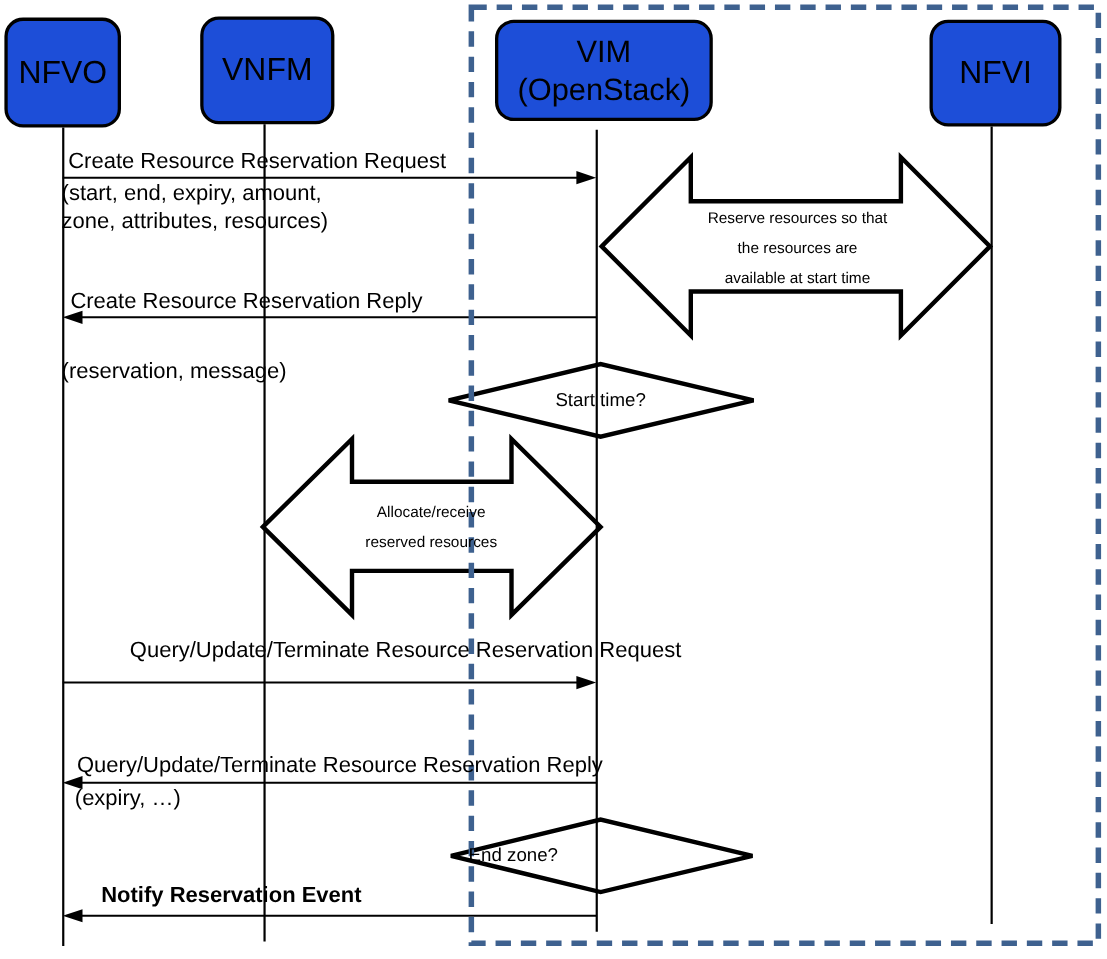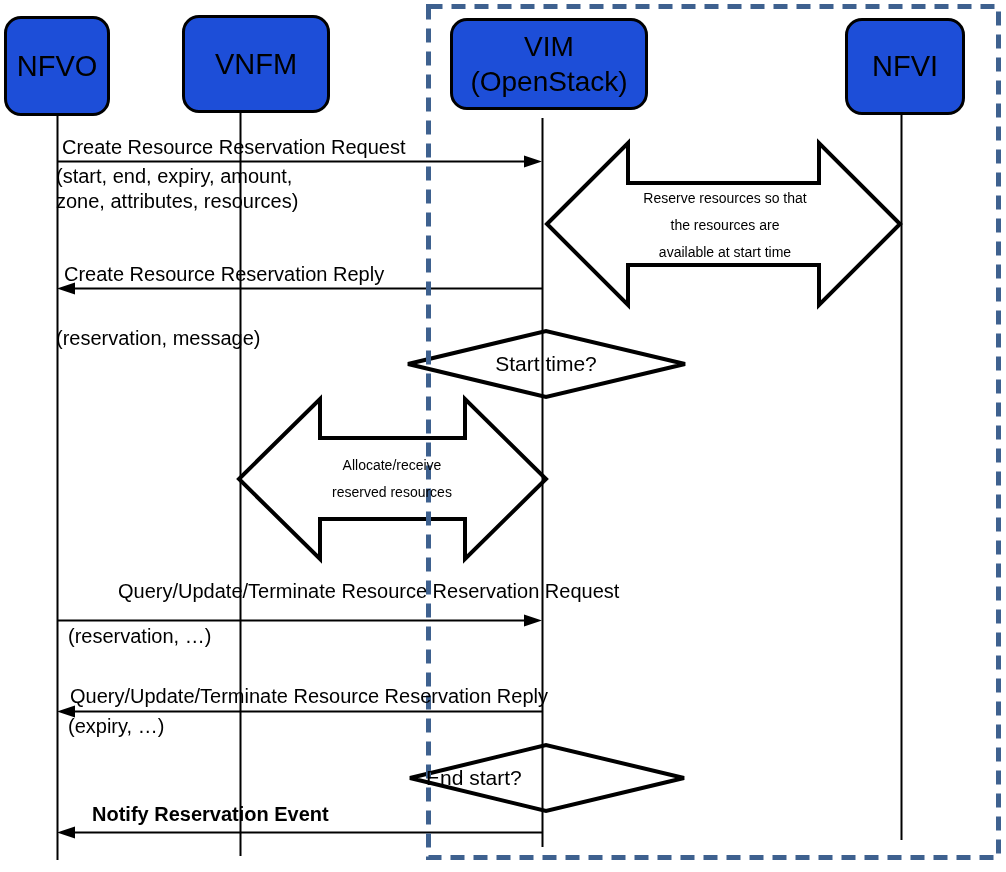--- a/index.html
+++ b/index.html
@@ -35,21 +35,21 @@
   }
   .note-label {
     position: absolute;
     font-size: 14px;
     line-height: 27px;
     text-align: center;
     white-space: pre-line;
   }
   .decision-label {
     position: absolute;
-    font-size: 21px;
+    font-size: 17px;
     line-height: 24px;
     text-align: center;
     white-space: nowrap;
   }
 </style>
 </head>
 <body>
 
 <div id="canvas">
 
@@ -81,21 +81,21 @@
 
     <polygon points="408,364 546,331 685,364 546,397" fill="none" stroke="#000" stroke-width="4" stroke-linejoin="miter"></polygon>
 
     <polygon points="410,778 546,745 684,778 546,811" fill="none" stroke="#000" stroke-width="4" stroke-linejoin="miter"></polygon>
 
     <rect x="428.5" y="6.5" width="570" height="851" fill="none" stroke="#3E618F" stroke-width="5" stroke-dasharray="14 9"></rect>
   </svg>
 
   <div class="entity" style="left:4px; top:16px; width:106px; height:100px;">NFVO</div>
 
-  <div class="entity" style="left:182px; top:15px; width:148px; height:98px;">VNFM</div>
+  <div class="entity" style="left:182px; top:15px; width:122px; height:98px;">VNFM</div>
 
   <div class="entity" style="left:450px; top:18px; width:198px; height:92px; font-size:28px;">VIM
 (OpenStack)</div>
 
   <div class="entity" style="left:845px; top:18px; width:120px; height:97px;">NFVI</div>
 
   <div class="msg-label" style="left:62px; top:135px;">Create Resource Reservation Request</div>
   <div class="msg-label" style="left:56px; top:164px;">(start, end, expiry, amount,
 zone, attributes, resources)</div>
 
@@ -105,22 +105,21 @@
 
   <div class="msg-label" style="left:64px; top:262px;">Create Resource Reservation Reply</div>
   <div class="msg-label" style="left:56px; top:292px;margin-top:34px;">(reservation, message)</div>
 
   <div class="decision-label" style="left:426px; top:352px; width:240px;">Start time?</div>
 
   <div class="note-label" style="left:262px; top:452px; width:260px;">Allocate/receive
 reserved resources</div>
 
   <div class="msg-label" style="left:70px; top:579px;margin-left:48px;">Query/Update/Terminate Resource Reservation Request</div>
-  <div class="msg-label" style="left:68px; top:624px;">(reservation, …)</div>
 
   <div class="msg-label" style="left:70px; top:684px;">Query/Update/Terminate Resource Reservation Reply</div>
   <div class="msg-label" style="left:68px; top:714px;">(expiry, …)</div>
 
-  <div class="decision-label" style="left:426px; top:766px;">End start?</div>
+  <div class="decision-label" style="left:426px; top:766px;">End zone?</div>
 
   <div class="msg-label" style="left:92px; top:802px;font-weight:bold;">Notify Reservation Event</div>
 
 </div>
 
 </body></html>

